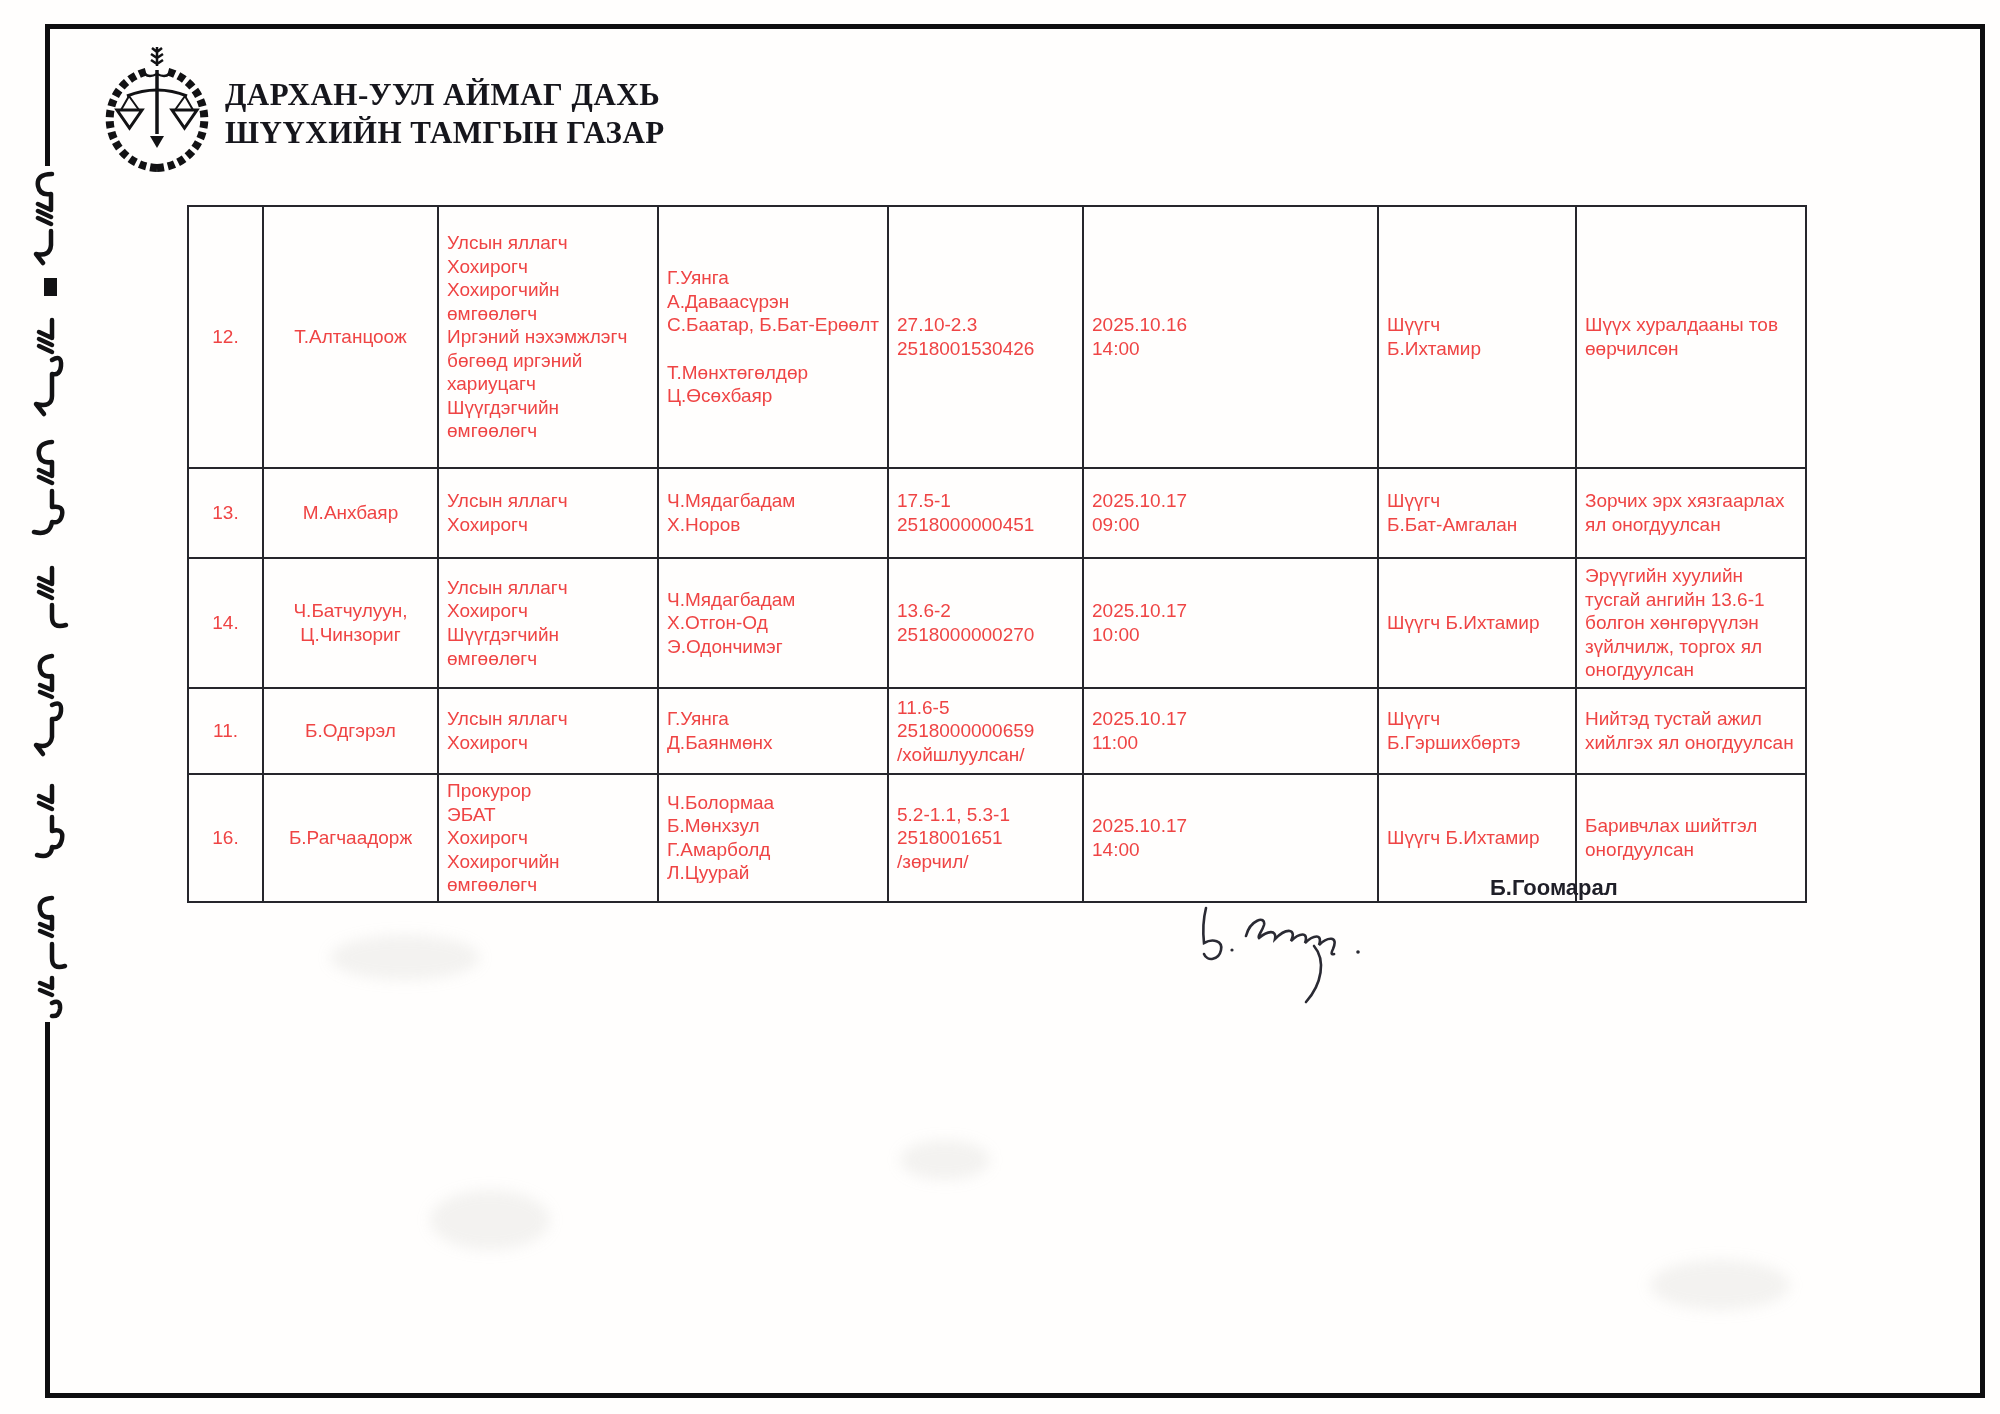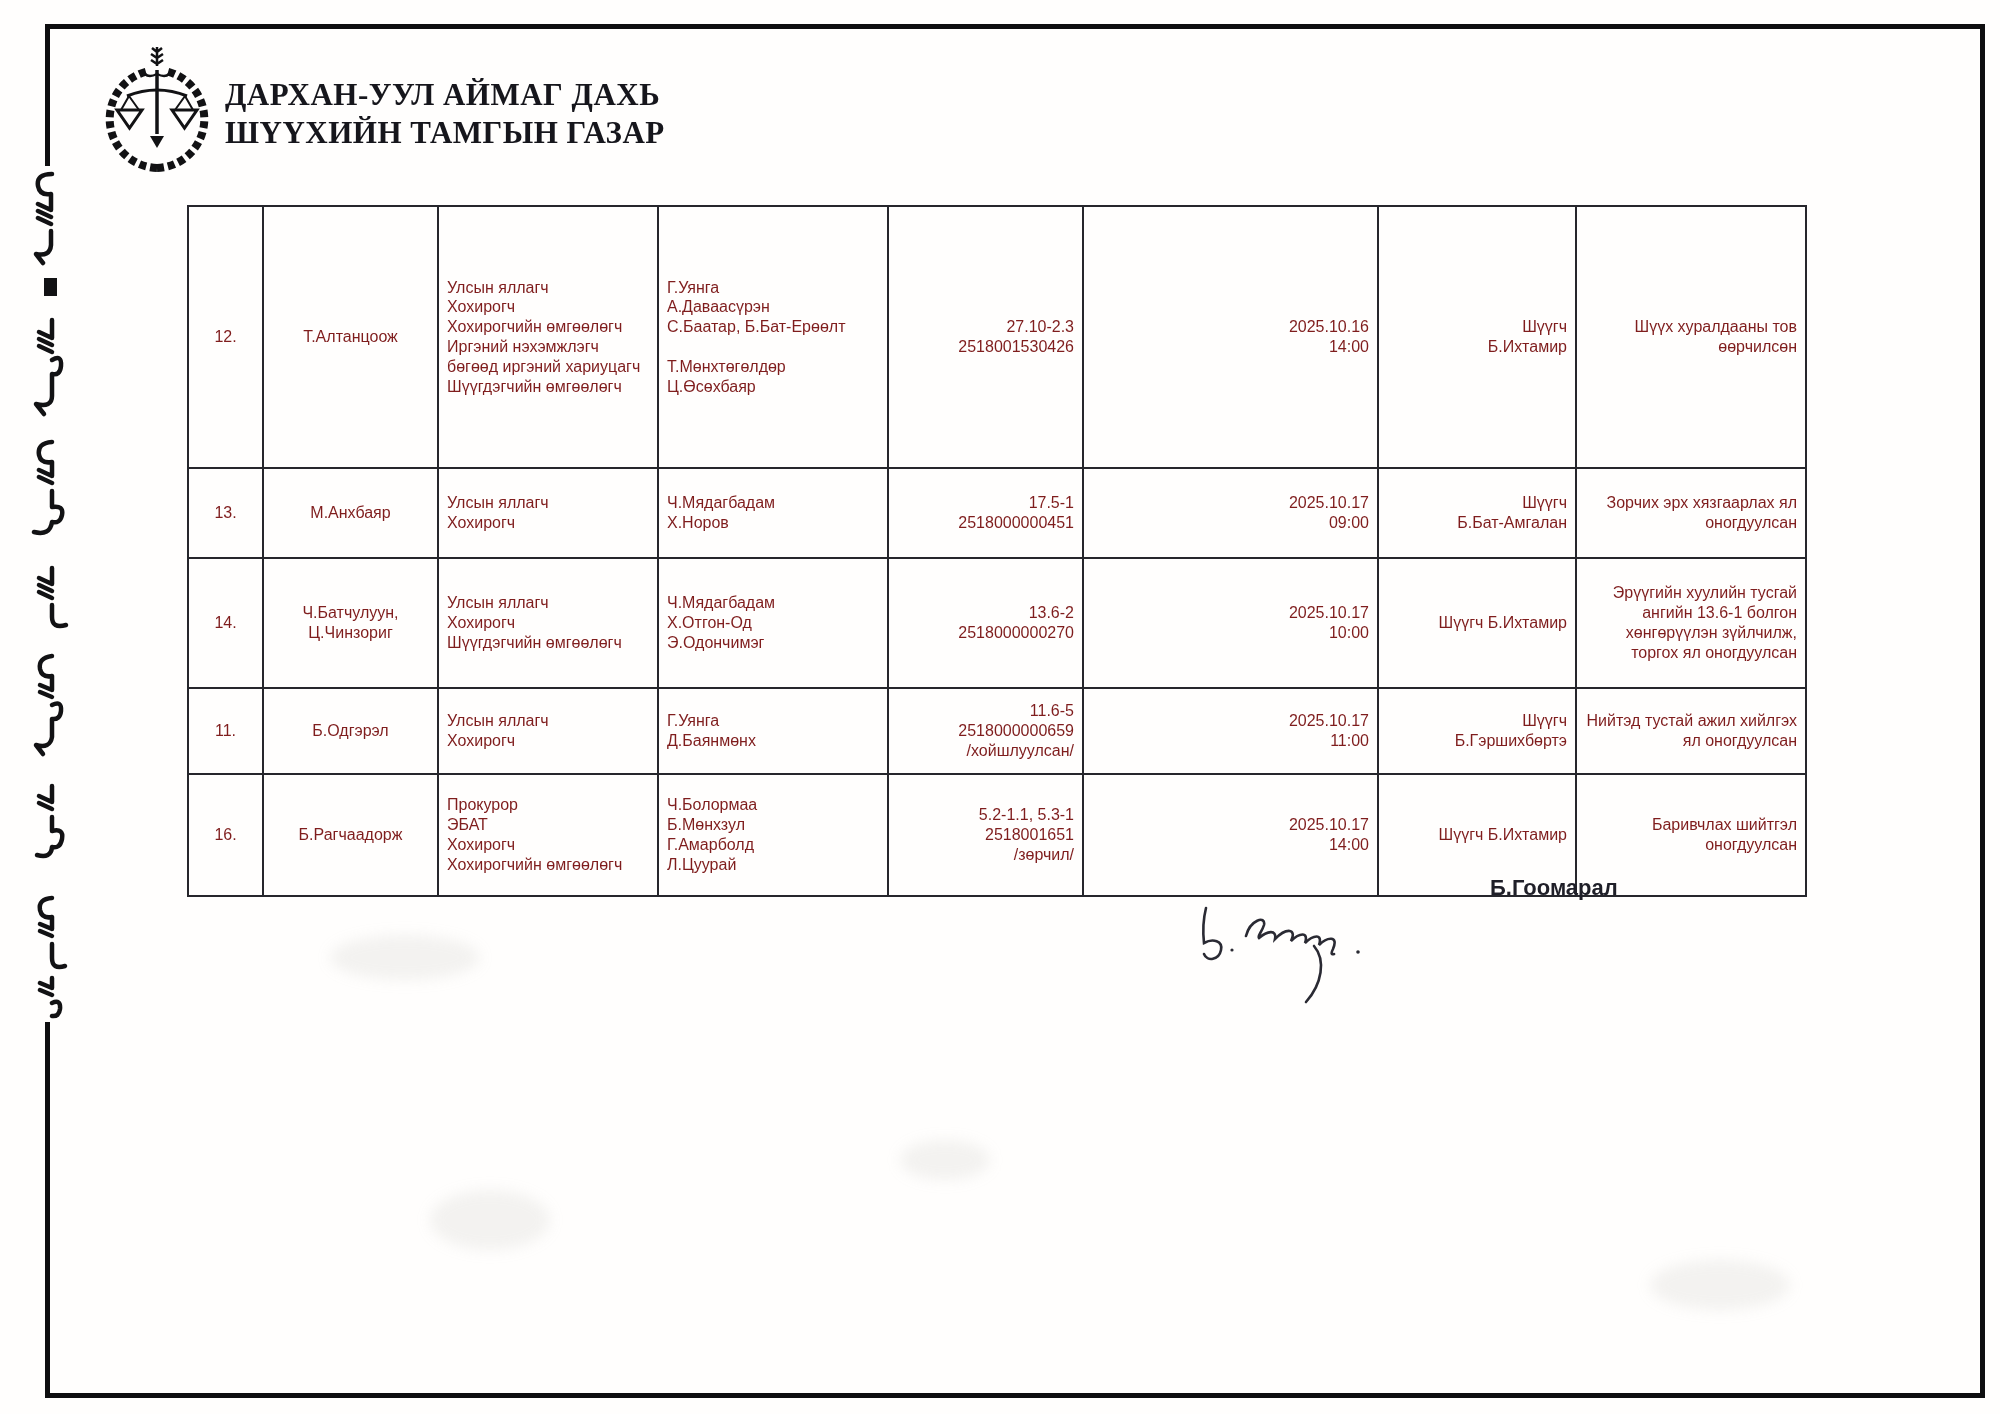--- a/index.html
+++ b/index.html
@@ -28,26 +28,26 @@
     font-weight:700; font-size:31px; line-height:38px;
     letter-spacing:0.5px; color:#16161c;
   }
 
   .doc-table {
     position:absolute; left:187px; top:205px;
     border-collapse:collapse; table-layout:fixed; width:1618px;
   }
   .doc-table td {
     border:2px solid #26262c; padding:4px 8px;
-    font-size:16px; line-height:1.24; color:#7f1d1d;
+    font-size:19px; line-height:1.24; color:#ef4444;
     vertical-align:middle; overflow:hidden;
   }
   .c-no, .c-def { text-align:center; white-space:pre-line; }
   .c-roles, .c-persons { vertical-align:top; text-align:left; white-space:pre-line; }
-  .c-case, .c-date, .c-judge, .c-result { text-align:right; white-space:pre-line;margin-top:23px; }
+  .c-case, .c-date, .c-judge, .c-result { text-align:left; white-space:pre-line;margin-top:23px; }
   .v-top { vertical-align:top; }
   .r12 td { height:252px; }
   .r13 td { height:80px; }
   .r14 td { height:120px; }
   .r15 td { height:76px; }
   .r16 td { height:112px; }
 
   .footer-line { position:absolute; left:443px; top:926px; font-size:22px; font-weight:700; color:#1f1f28; }
   .signer-name { position:absolute; left:1490px; top:875px; font-size:22px; font-weight:700; color:#1f1f28; }
   .signature   { position:absolute; left:1190px; top:888px; }

